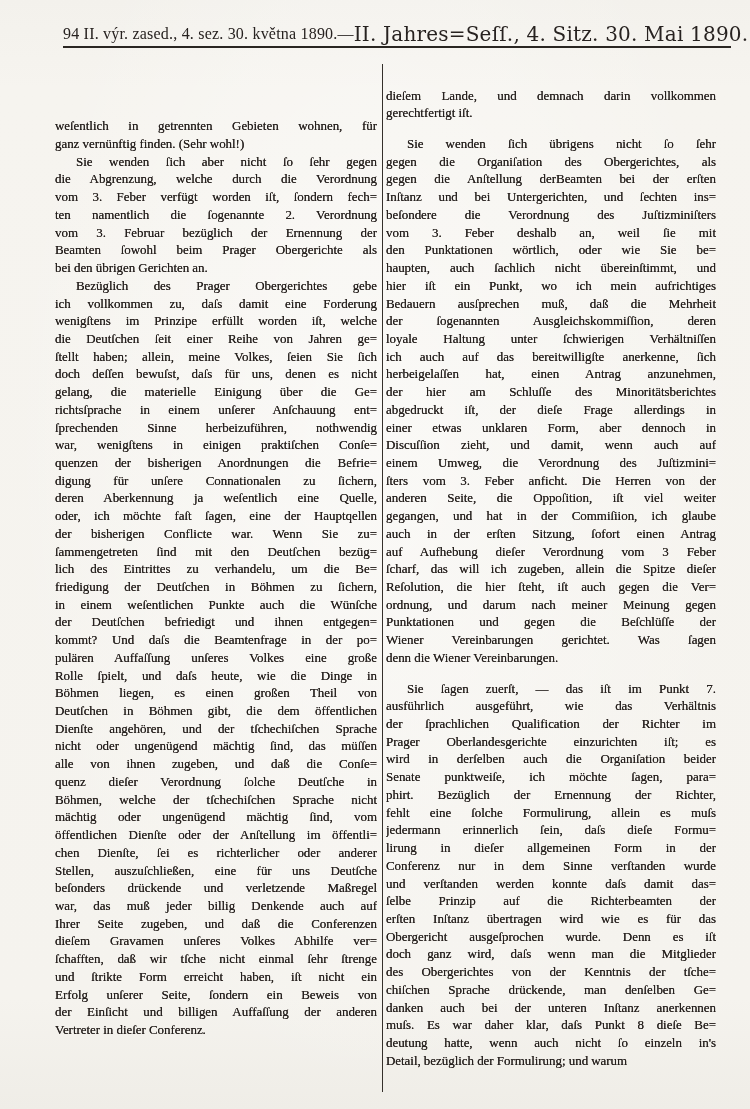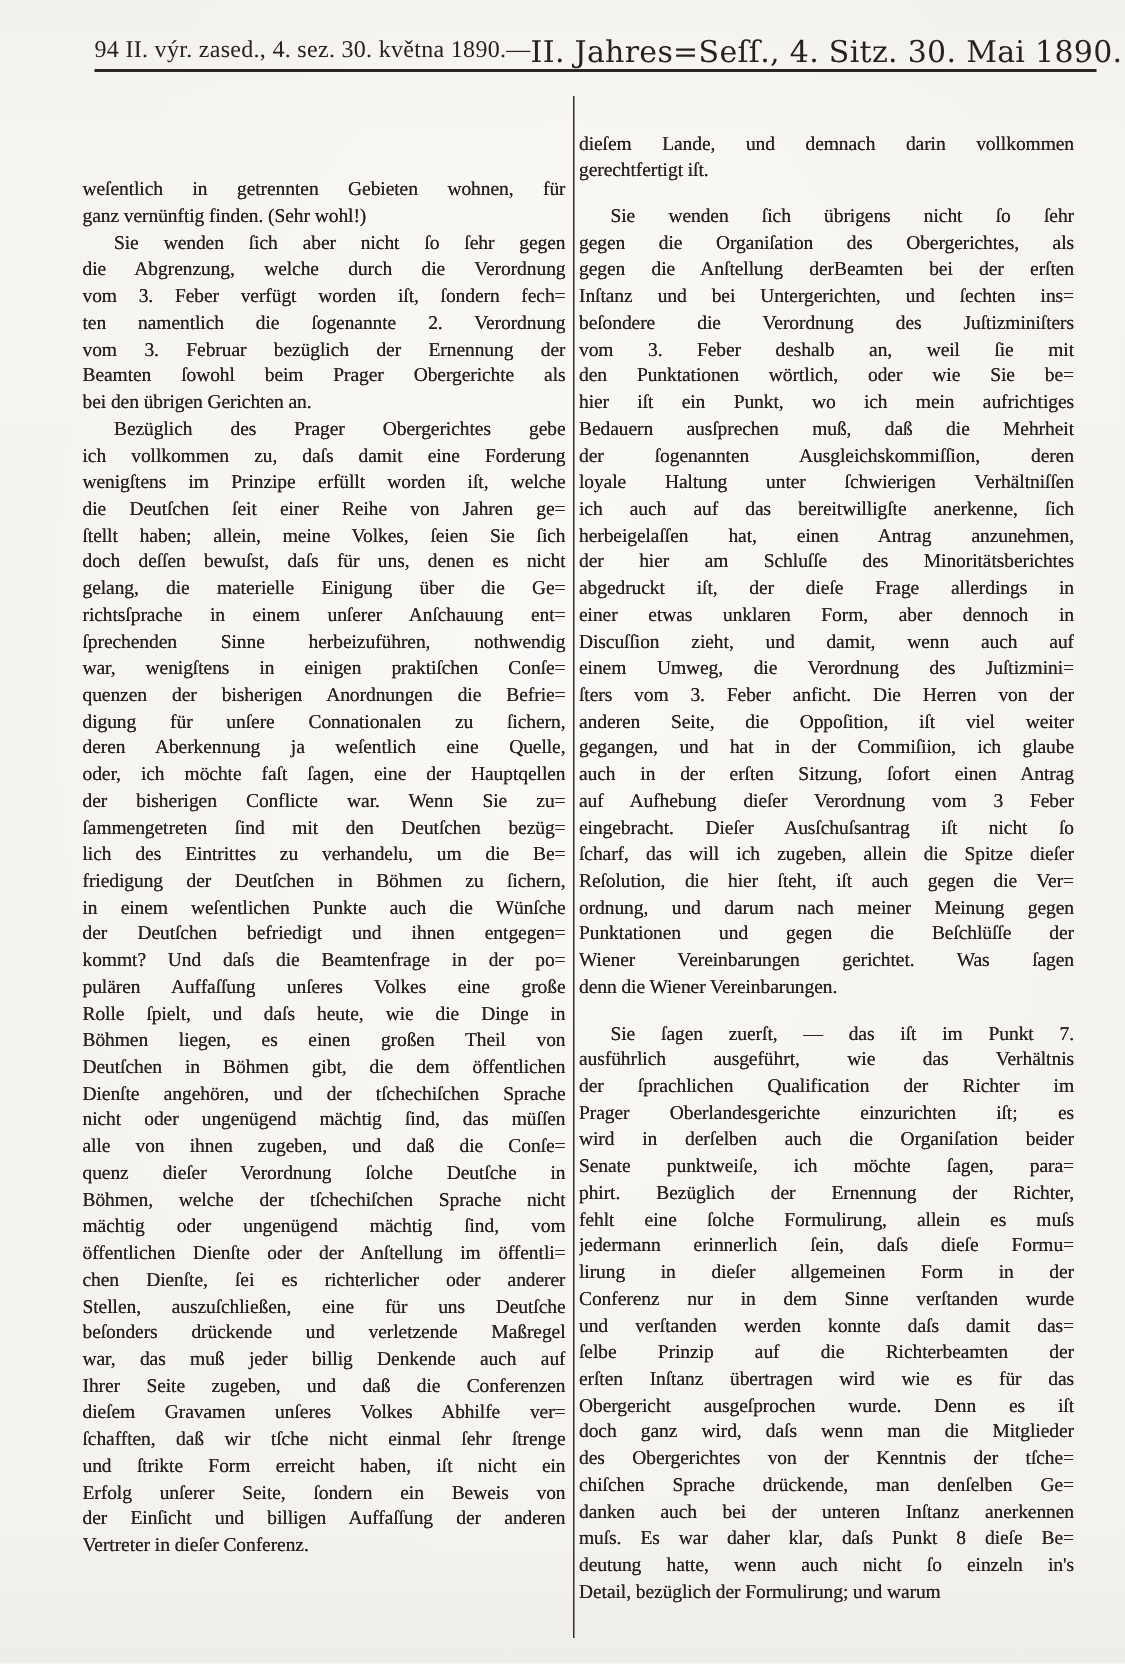--- a/index.html
+++ b/index.html
@@ -125,37 +125,37 @@
           <div class="line last">gerechtfertigt iſt.</div>
         </div>
         <div class="para gap">
           <div class="line indent">Sie wenden ſich übrigens nicht ſo ſehr</div>
           <div class="line">gegen die Organiſation des Obergerichtes, als</div>
           <div class="line">gegen die Anſtellung derBeamten bei der erſten</div>
           <div class="line">Inſtanz und bei Untergerichten, und ſechten ins=</div>
           <div class="line">beſondere die Verordnung des Juſtizminiſters</div>
           <div class="line">vom 3. Feber deshalb an, weil ſie mit</div>
           <div class="line">den Punktationen wörtlich, oder wie Sie be=</div>
+          <div class="line">haupten, auch ſachlich nicht übereinſtimmt, und</div>
           <div class="line">hier iſt ein Punkt, wo ich mein aufrichtiges</div>
           <div class="line">Bedauern ausſprechen muß, daß die Mehrheit</div>
           <div class="line">der ſogenannten Ausgleichskommiſſion, deren</div>
           <div class="line">loyale Haltung unter ſchwierigen Verhältniſſen</div>
           <div class="line">ich auch auf das bereitwilligſte anerkenne, ſich</div>
           <div class="line">herbeigelaſſen hat, einen Antrag anzunehmen,</div>
           <div class="line">der hier am Schluſſe des Minoritätsberichtes</div>
           <div class="line">abgedruckt iſt, der dieſe Frage allerdings in</div>
           <div class="line">einer etwas unklaren Form, aber dennoch in</div>
           <div class="line">Discuſſion zieht, und damit, wenn auch auf</div>
           <div class="line">einem Umweg, die Verordnung des Juſtizmini=</div>
           <div class="line">ſters vom 3. Feber anficht. Die Herren von der</div>
           <div class="line">anderen Seite, die Oppoſition, iſt viel weiter</div>
           <div class="line">gegangen, und hat in der Commiſiion, ich glaube</div>
           <div class="line">auch in der erſten Sitzung, ſofort einen Antrag</div>
           <div class="line">auf Aufhebung dieſer Verordnung vom 3 Feber</div>
-          <div class="line">eingebracht. Dieſer Ausſchuſsantrag iſt nicht ſo</div>
           <div class="line">ſcharf, das will ich zugeben, allein die Spitze dieſer</div>
           <div class="line">Reſolution, die hier ſteht, iſt auch gegen die Ver=</div>
           <div class="line">ordnung, und darum nach meiner Meinung gegen</div>
           <div class="line">Punktationen und gegen die Beſchlüſſe der</div>
           <div class="line">Wiener Vereinbarungen gerichtet. Was ſagen</div>
           <div class="line last">denn die Wiener Vereinbarungen.</div>
         </div>
         <div class="para gap">
           <div class="line indent">Sie ſagen zuerſt, — das iſt im Punkt 7.</div>
           <div class="line">ausführlich ausgeführt, wie das Verhältnis</div>

